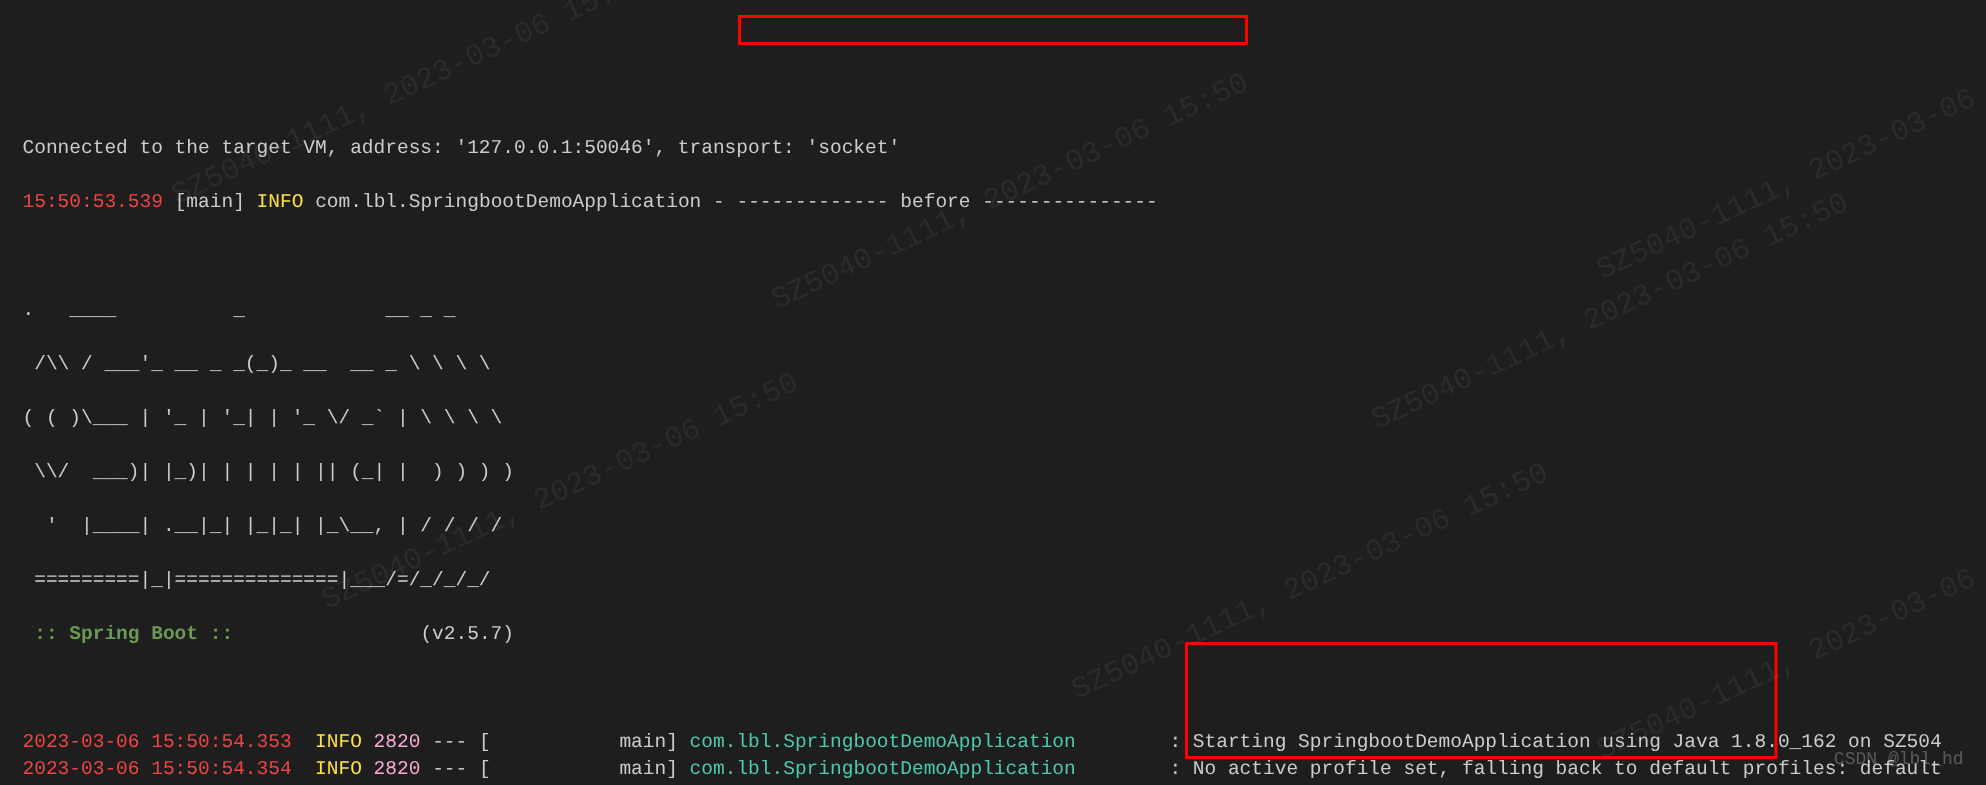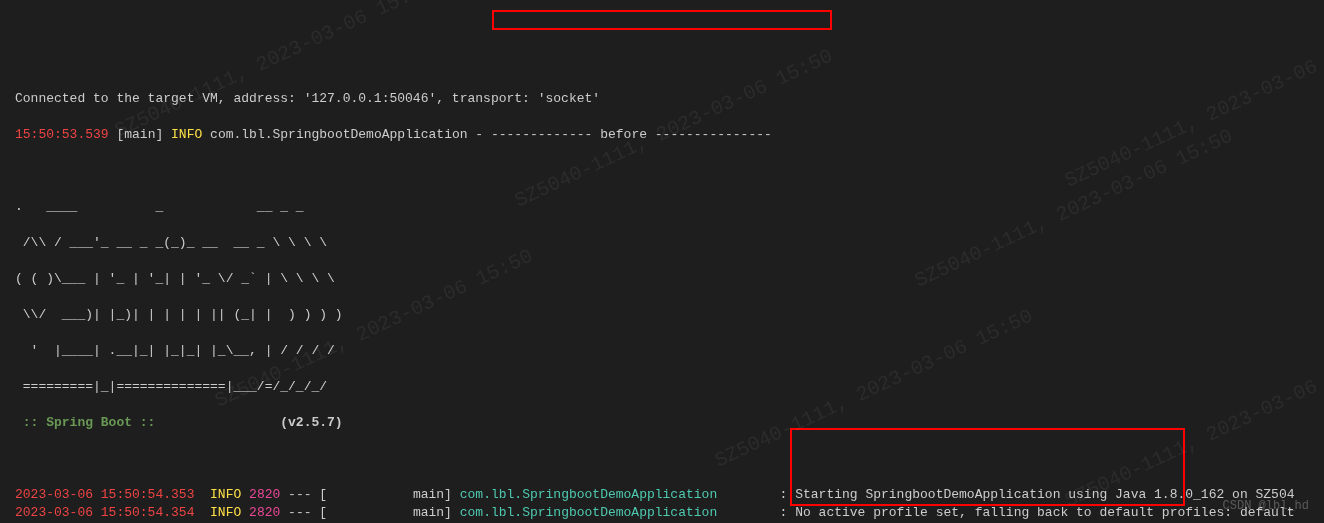--- a/index.html
+++ b/index.html
@@ -22,27 +22,27 @@
     }
     .console {
       padding: 0 15px;
     }
     .line {
       display: block;
       white-space: pre;
     }
     .timestamp { color: #ef4444; }
     .info-green { color: #fde047; }
-    .pid-purple { color: #ec4899; }
+    .pid-purple { color: #f9a8d4; }
     .thread { color: #cccccc; }
     .logger-cyan { color: #4ec9b0; }
     .msg { color: #cccccc; }
     .ascii { color: #cccccc; }
     .spring-boot-label { color: #6a9955; font-weight: bold; }
-    .version { color: #cccccc; font-weight: bold; }
+    .version { color: #cccccc; }
     .highlight-box-1 {
       position: absolute;
       top: 10px;
       left: 492px;
       width: 340px;
       height: 20px;
       border: 2px solid #ff0000;
       pointer-events: none;
     }
     .highlight-box-2 {

